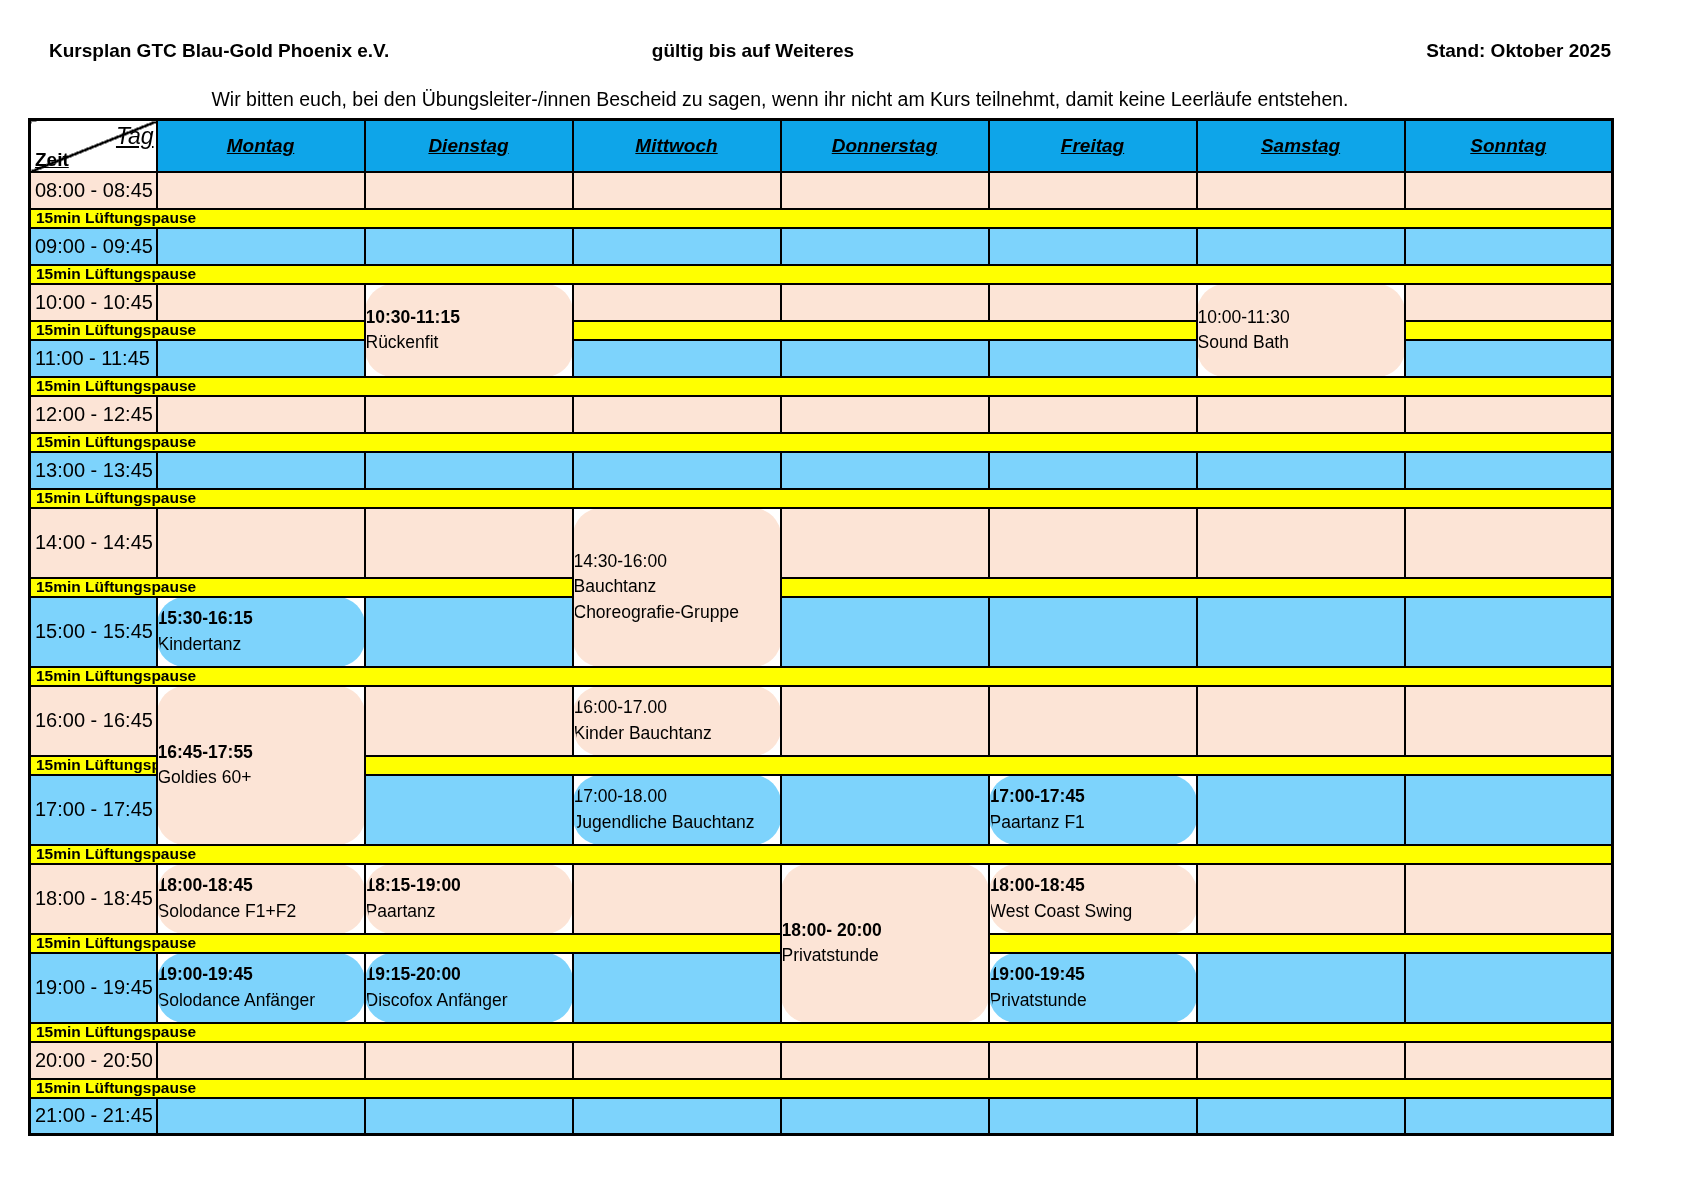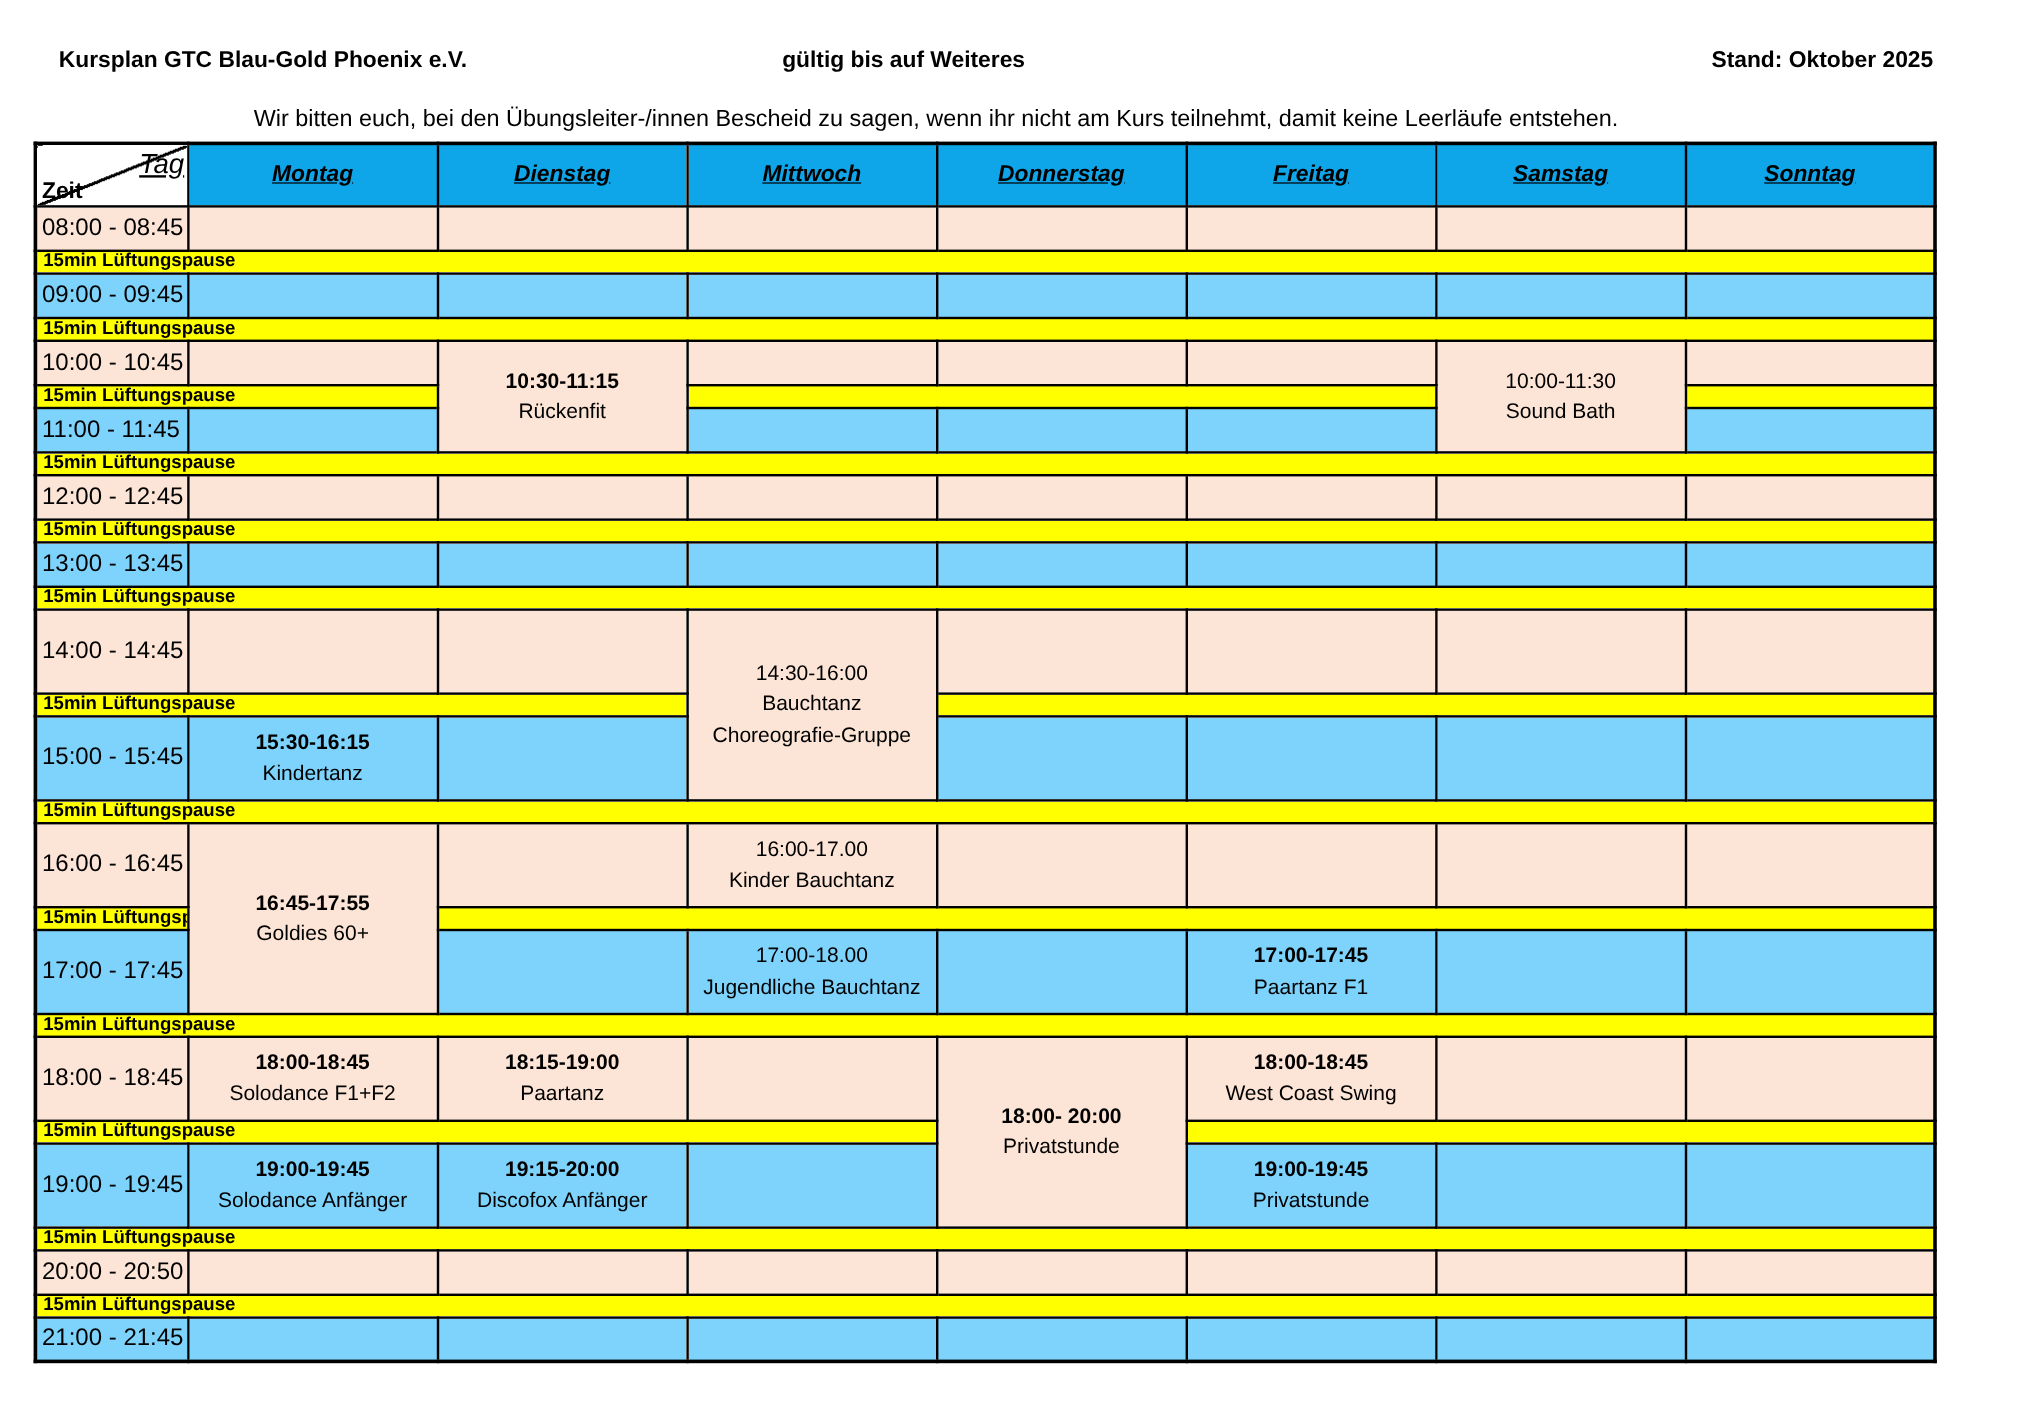--- a/index.html
+++ b/index.html
@@ -19,27 +19,27 @@
   tr.r-tall{height:70px;}
   tr.r-break{height:19px;}
 
   tr.peach>td{background:#FCE4D6;}
   tr.white>td{background:#7dd3fc;}
 
   th.day{font-size:19px;font-weight:bold;font-style:italic;text-decoration:underline;text-align:center;vertical-align:middle;background:#0ea5e9;}
 
   td.corner{position:relative;background-color:#fff;background-image:linear-gradient(to bottom right,transparent calc(50% - 1.3px),#000 calc(50% - 1.3px),#000 calc(50% + 1.3px),transparent calc(50% + 1.3px));}
   td.corner .tag{position:absolute;top:2px;right:2px;font-size:23px;font-weight:normal;font-style:italic;text-decoration:underline;}
-  td.corner .zeit{position:absolute;bottom:0;left:4px;font-size:19px;font-weight:bold;}
+  td.corner .zeit{position:absolute;bottom:0;left:4px;font-size:19px;font-weight:bold;text-decoration:underline;}
 
   td.time{font-size:20px;text-align:left;padding-left:4px;vertical-align:middle;white-space:nowrap;}
 
   td.break{background:#FFFF00;font-size:15.5px;font-weight:bold;text-align:left;padding-left:5px;vertical-align:middle;line-height:1;white-space:nowrap;}
 
-  td.course{text-align:center;vertical-align:middle;font-size:17.5px;line-height:1.45;}
+  td.course{vertical-align:middle;font-size:17.5px;line-height:1.45;border-radius:28px;}
   td.course.merged{background:#FCE4D6;}
   .c-time{font-weight:normal;}
   .c-time.bold{font-weight:bold;}
   .c-name{font-weight:normal;}
 </style>
 </head>
 <body>
 
 <div class="title title-left">Kursplan GTC Blau-Gold Phoenix e.V.</div>
 <div class="title title-center">gültig bis auf Weiteres</div>

